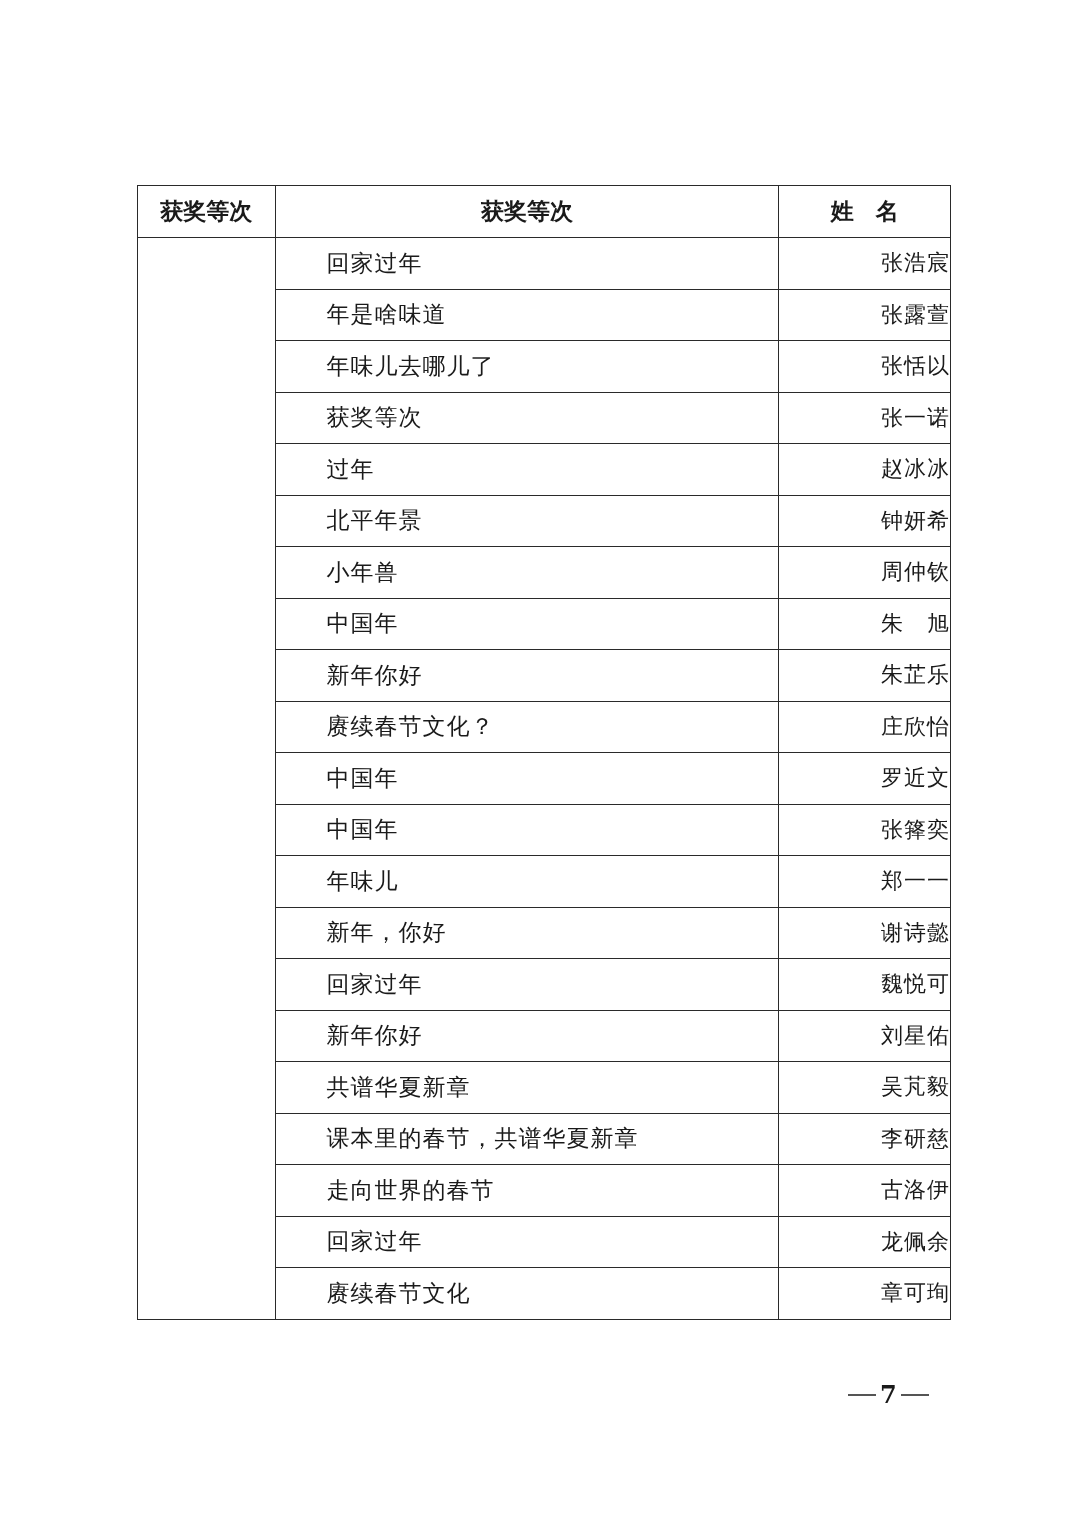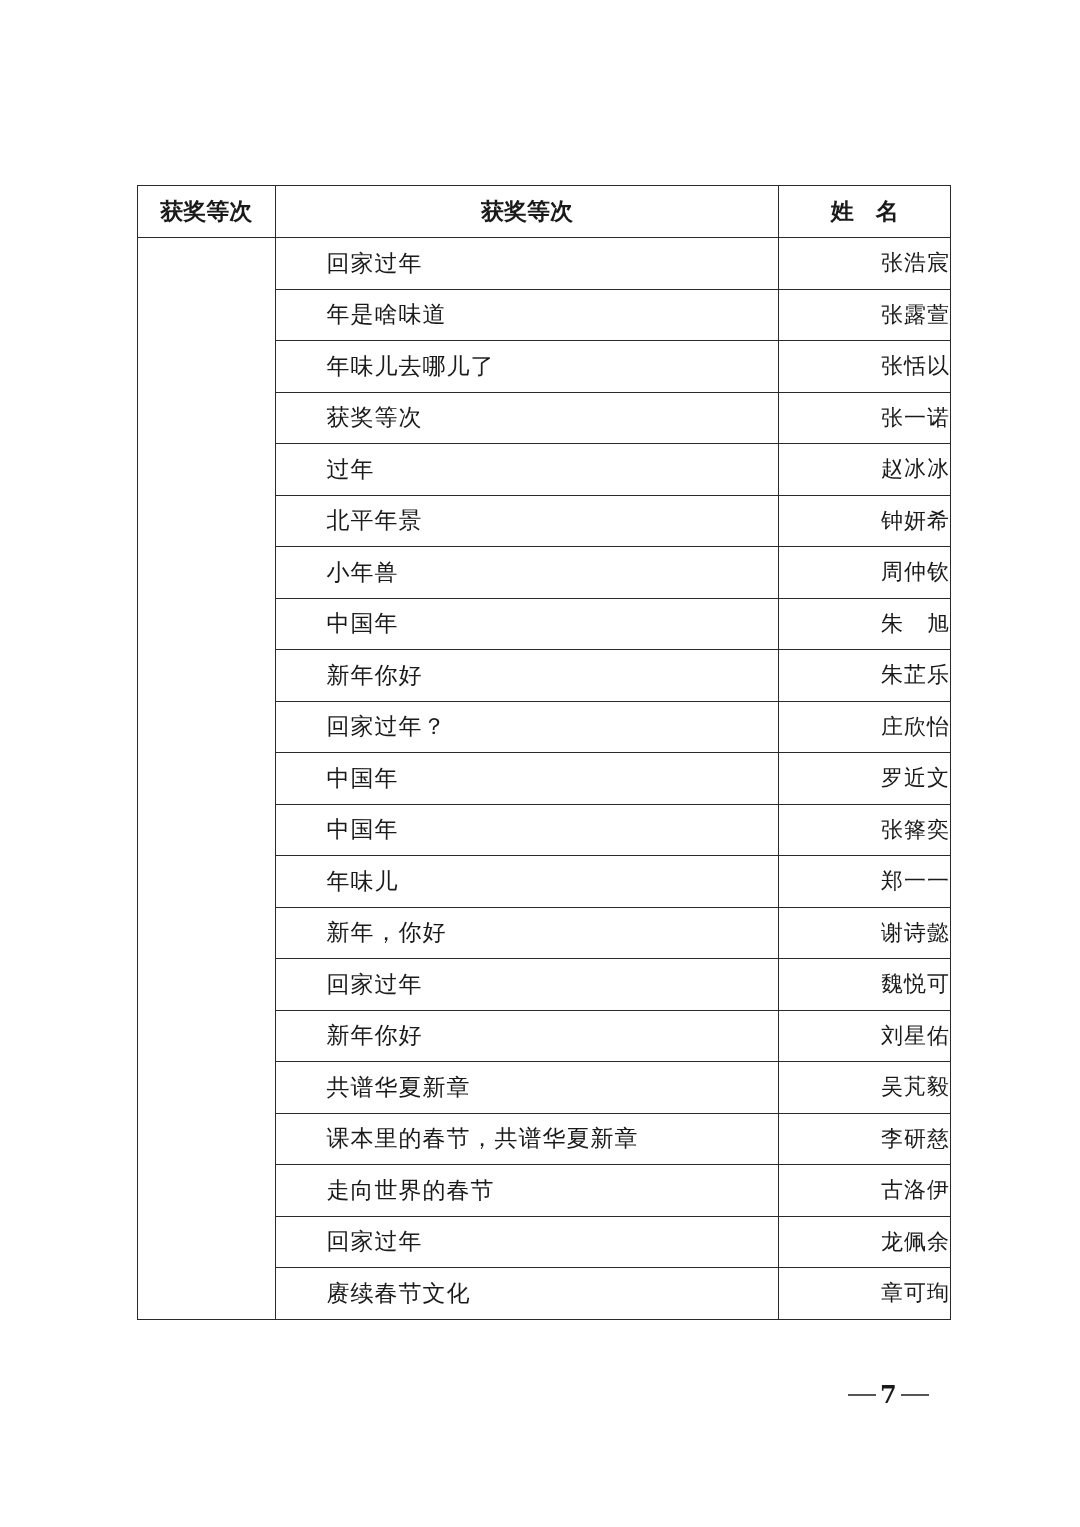--- a/index.html
+++ b/index.html
@@ -80,21 +80,21 @@
       </tr>
     <tr>
         <td class="work">中国年</td>
         <td class="name">朱　旭</td>
       </tr>
     <tr>
         <td class="work">新年你好</td>
         <td class="name">朱芷乐</td>
       </tr>
     <tr>
-        <td class="work">回家过年？</td>
+        <td class="work">赓续春节文化？</td>
         <td class="name">庄欣怡</td>
       </tr>
     <tr>
         <td class="work">中国年</td>
         <td class="name">罗近文</td>
       </tr>
     <tr>
         <td class="work">中国年</td>
         <td class="name">张箨奕</td>
       </tr>

